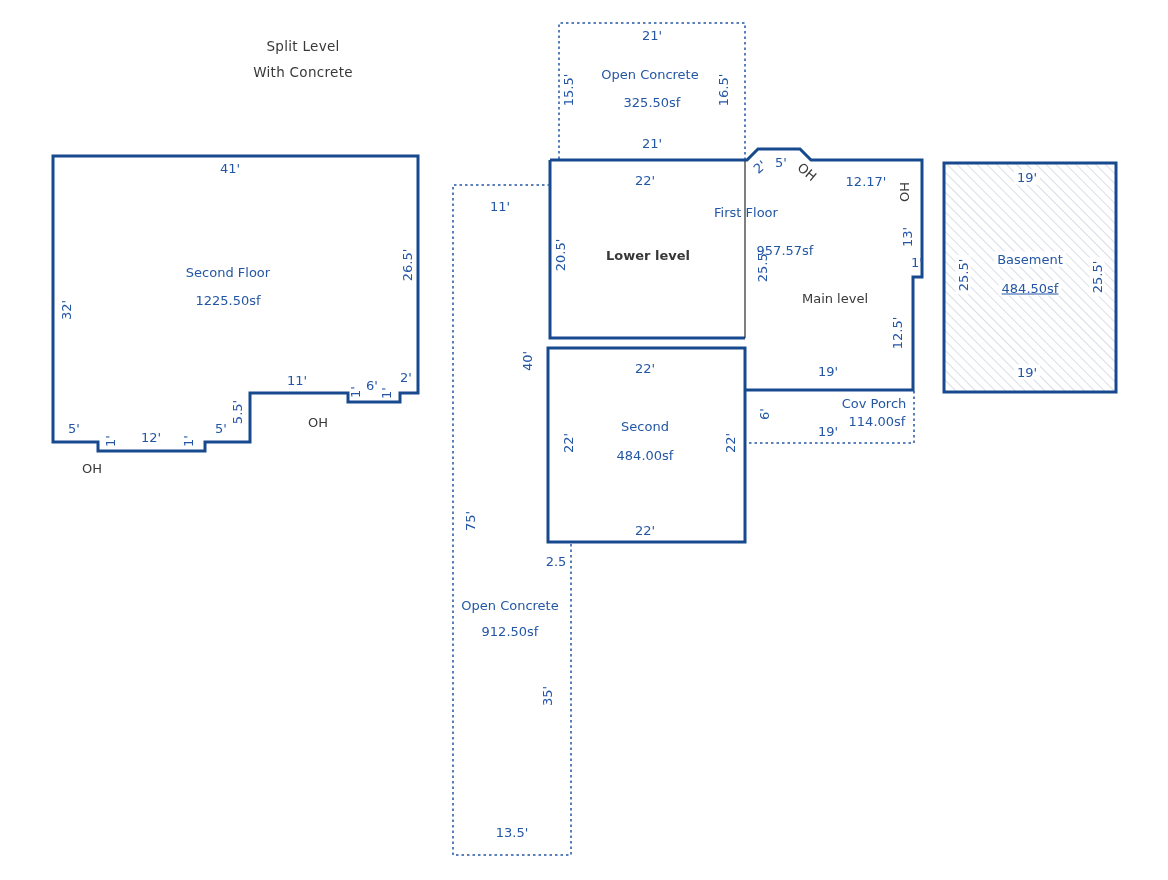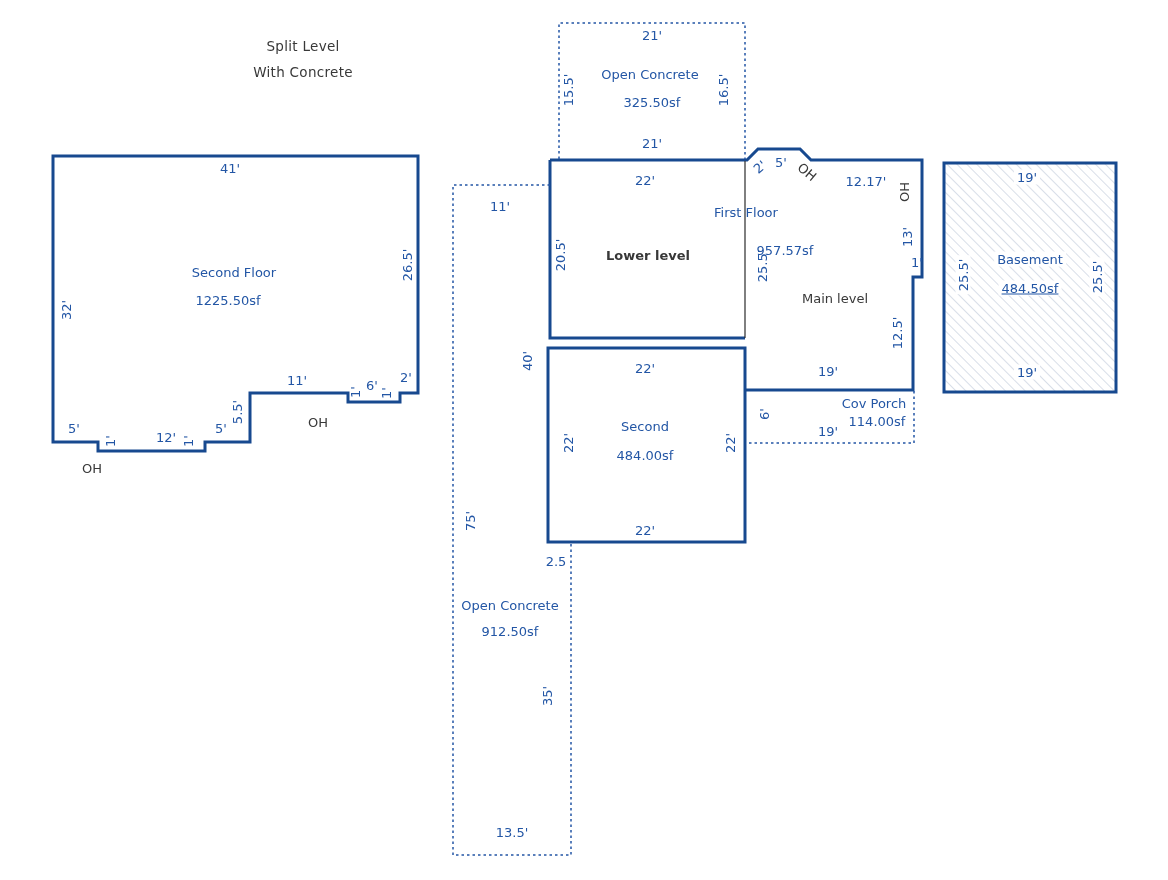--- a/index.html
+++ b/index.html
@@ -41,25 +41,25 @@
     <path d="M914,391 L914,443 L746,443"></path>
   </g>
 </svg>
 
 <div id="label-layer">
   <span class="lbl lk title-line t1">Split Level</span>
   <span class="lbl lk title-line t2">With Concrete</span>
 <span class="lbl" style="left: 230px; top: 168px; transform: translate(-50%, -50%) rotate(0deg);">41'</span>
     <span class="lbl" style="left: 66px; top: 310px; transform: translate(-50%, -50%) rotate(-90deg);">32'</span>
     <span class="lbl" style="left: 407px; top: 265px; transform: translate(-50%, -50%) rotate(-90deg);">26.5'</span>
-    <span class="lbl" style="left: 228px; top: 272px; transform: translate(-50%, -50%) rotate(0deg); margin-left: 6px;">Second Floor</span>
+    <span class="lbl" style="left: 228px; top: 272px; transform: translate(-50%, -50%) rotate(0deg);">Second Floor</span>
     <span class="lbl" style="left: 228px; top: 300px; transform: translate(-50%, -50%) rotate(0deg);">1225.50sf</span>
     <span class="lbl" style="left: 74px; top: 428px; transform: translate(-50%, -50%) rotate(0deg);">5'</span>
     <span class="lbl" style="left: 110px; top: 441px; transform: translate(-50%, -50%) rotate(-90deg);">1'</span>
-    <span class="lbl" style="left: 166px; top: 437px; transform: translate(-50%, -50%) rotate(0deg);">12'</span>
+    <span class="lbl" style="left: 151px; top: 437px; transform: translate(-50%, -50%) rotate(0deg);">12'</span>
     <span class="lbl" style="left: 188px; top: 441px; transform: translate(-50%, -50%) rotate(-90deg);">1'</span>
     <span class="lbl" style="left: 221px; top: 428px; transform: translate(-50%, -50%) rotate(0deg);">5'</span>
     <span class="lbl" style="left: 237px; top: 412px; transform: translate(-50%, -50%) rotate(-90deg);">5.5'</span>
     <span class="lbl" style="left: 297px; top: 380px; transform: translate(-50%, -50%) rotate(0deg);">11'</span>
     <span class="lbl" style="left: 355px; top: 392px; transform: translate(-50%, -50%) rotate(-90deg);">1'</span>
     <span class="lbl" style="left: 372px; top: 385px; transform: translate(-50%, -50%) rotate(0deg);">6'</span>
     <span class="lbl" style="left: 386px; top: 393px; transform: translate(-50%, -50%) rotate(-90deg);">1'</span>
     <span class="lbl" style="left: 406px; top: 377px; transform: translate(-50%, -50%) rotate(0deg);">2'</span>
     <span class="lbl lk" style="left: 92px; top: 468px; transform: translate(-50%, -50%) rotate(0deg);">OH</span>
     <span class="lbl lk" style="left: 318px; top: 422px; transform: translate(-50%, -50%) rotate(0deg);">OH</span>

